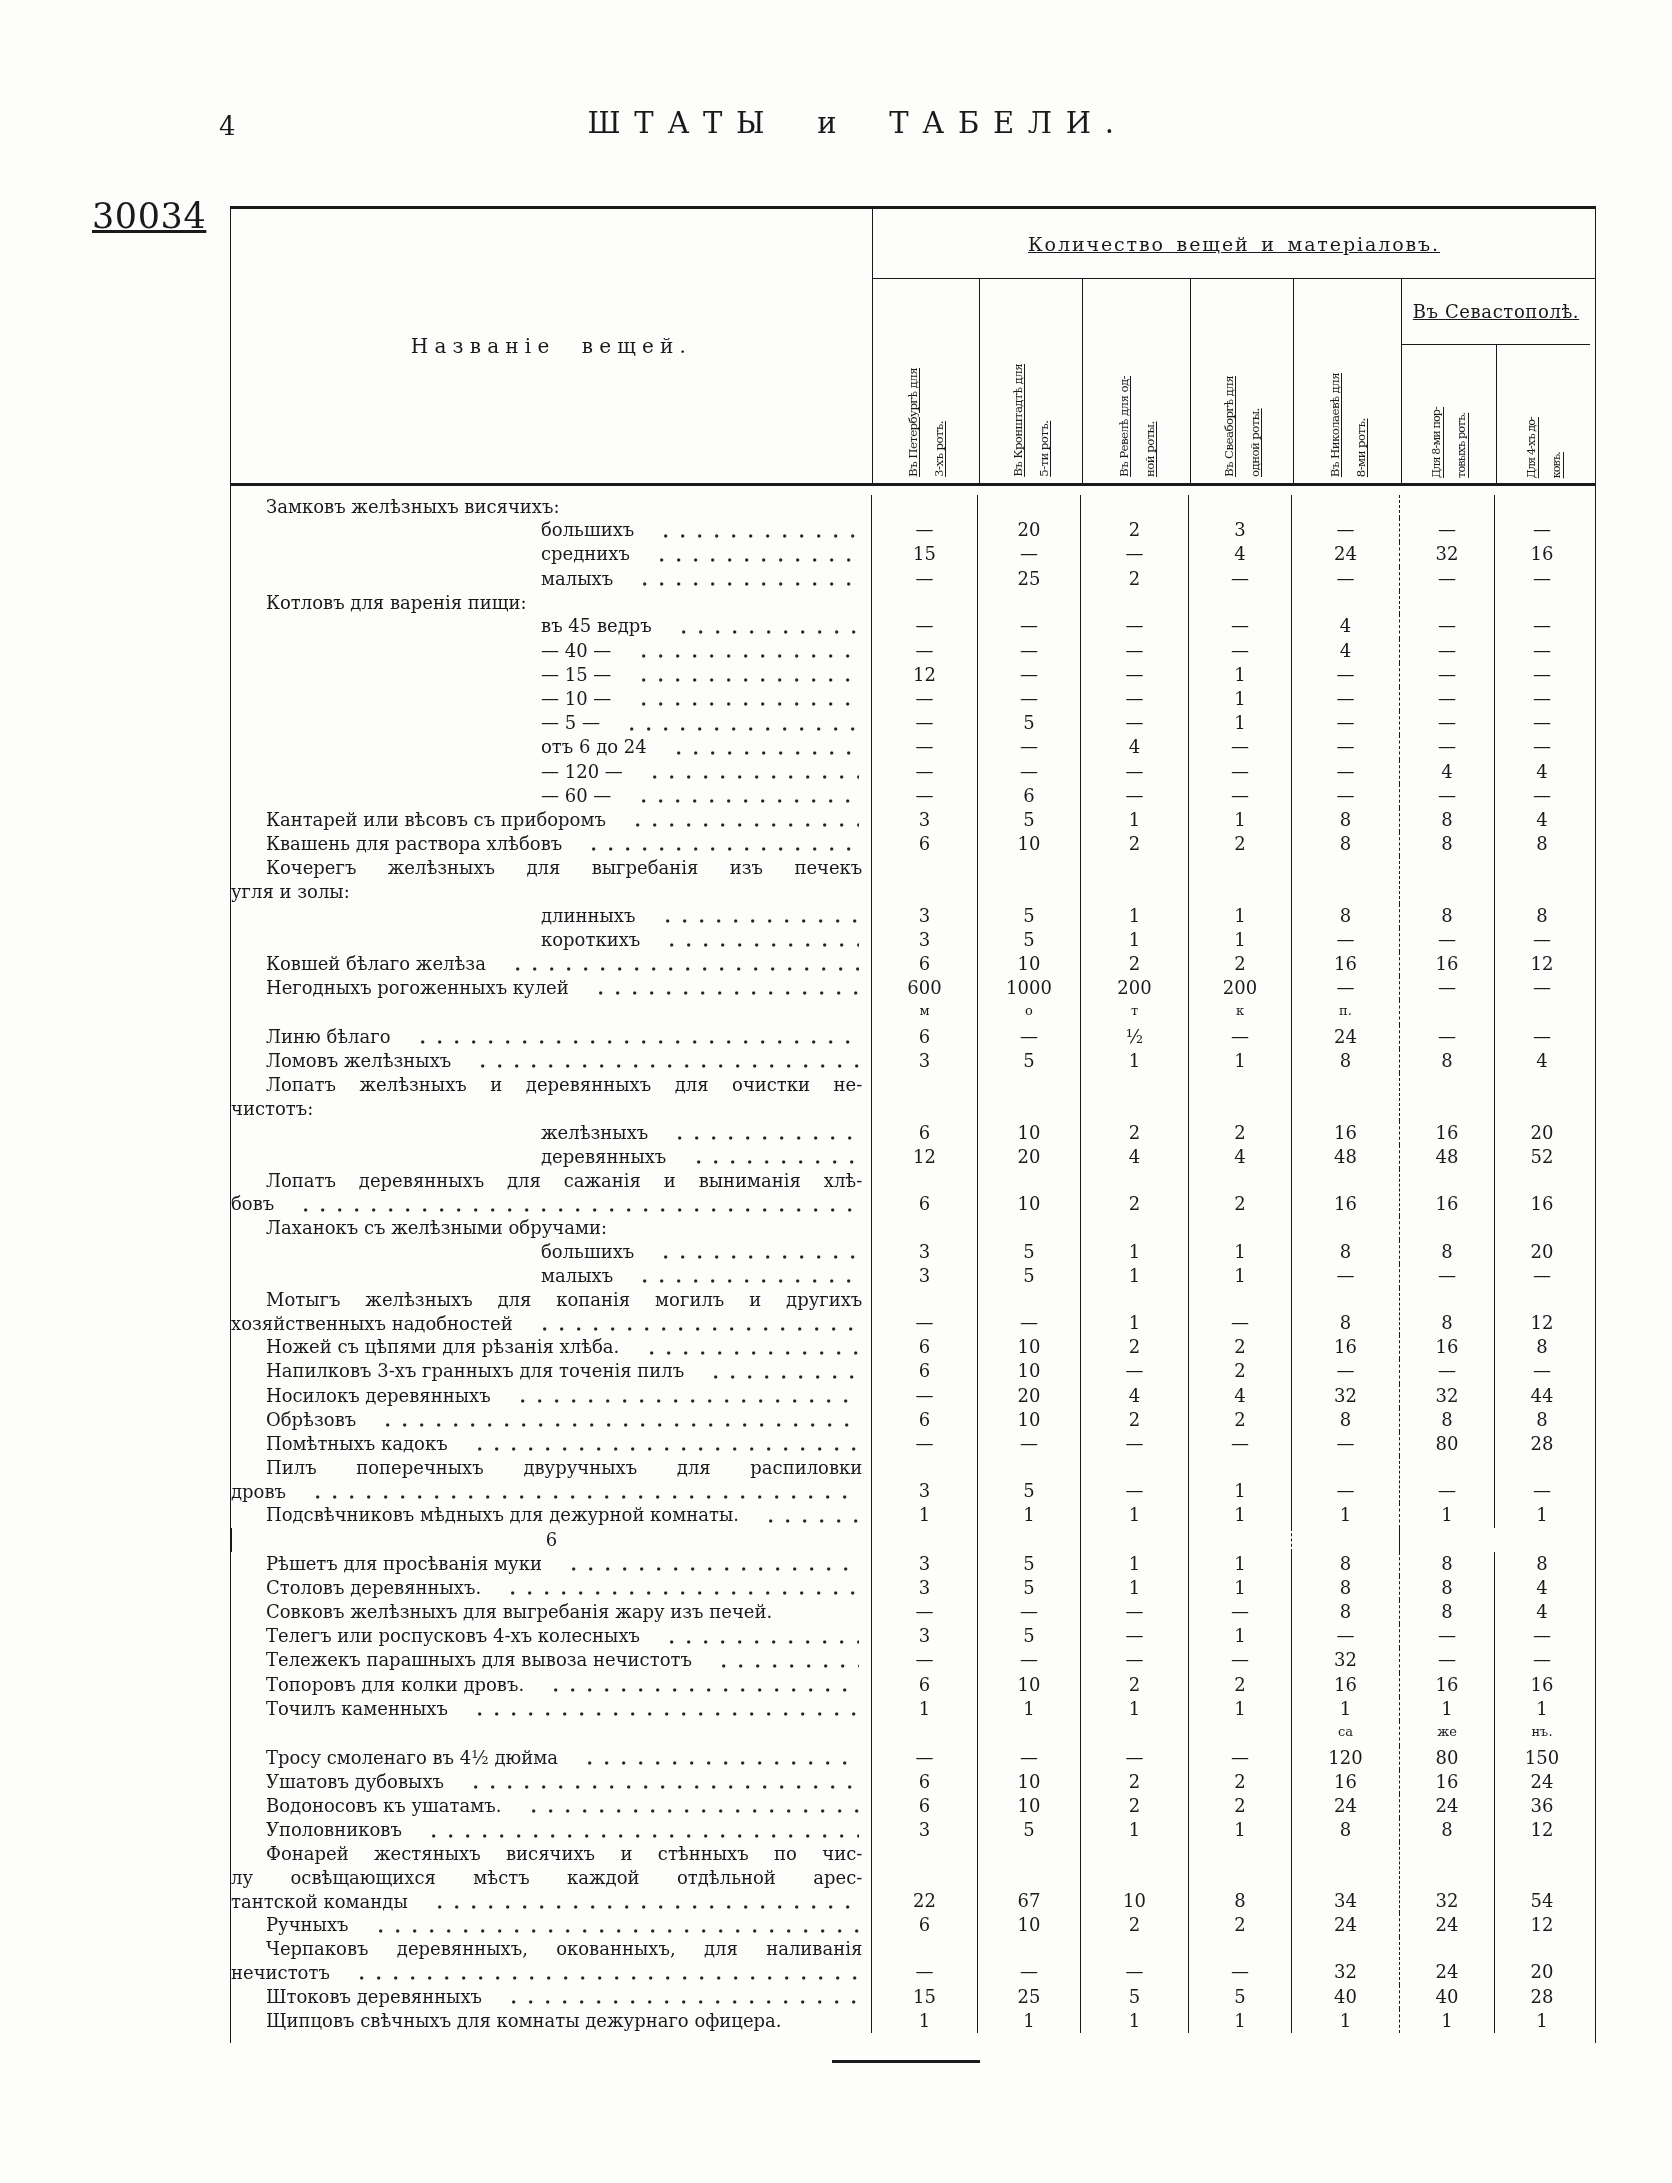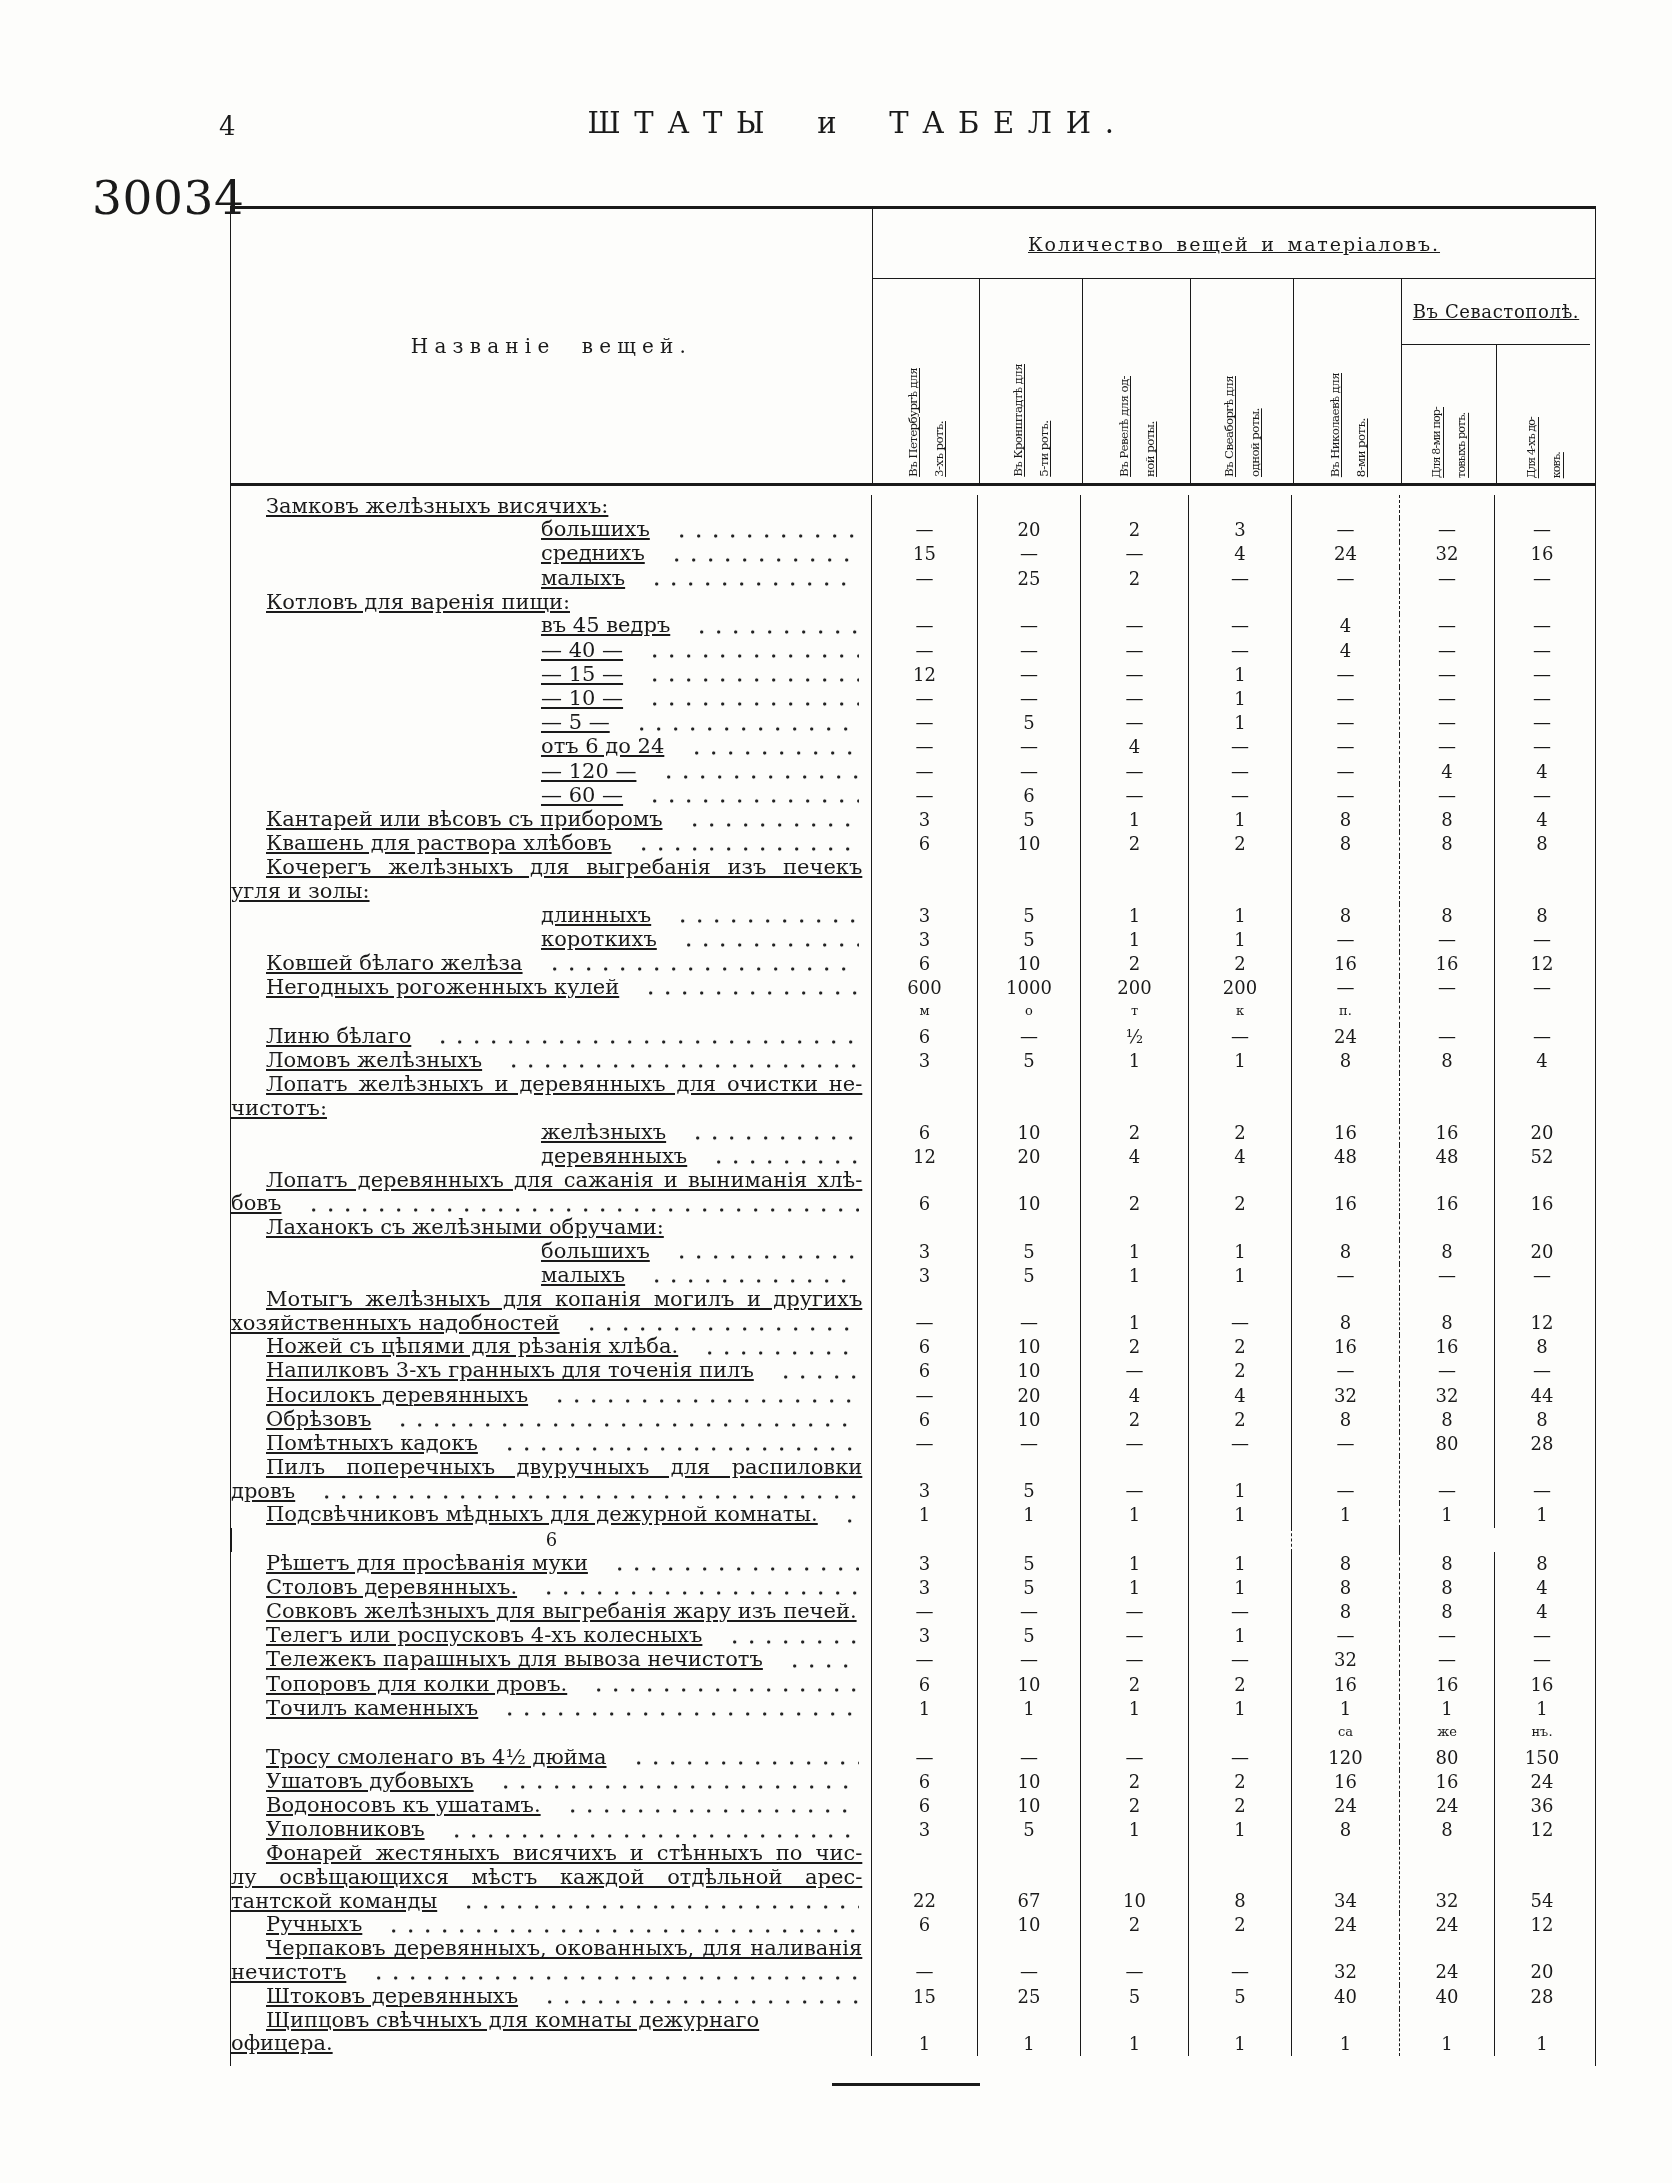--- a/index.html
+++ b/index.html
@@ -6,21 +6,21 @@
   body{
     width:1672px;height:2183px;position:relative;
     background:#fdfdfb;color:#1a1a1a;
     font-family:"DejaVu Serif","Liberation Serif",serif;
     -webkit-font-smoothing:antialiased;
   }
   *{box-sizing:border-box;}
   .page-num{position:absolute;left:219px;top:111px;font-size:26px;}
   .page-title{position:absolute;left:50%;top:106px;transform:translateX(-46%);
     font-size:29px;font-weight:normal;letter-spacing:13.7px;word-spacing:16px;white-space:nowrap;}
-  .doc-num{position:absolute;left:92px;top:170px;font-size:47px;letter-spacing:0.6px;}
+  .doc-num{position:absolute;left:92px;top:196px;font-size:35px;letter-spacing:0.6px;text-decoration:underline;}
 
   .table-outer{position:absolute;left:230px;top:206px;width:1366px;}
   .table-wrap{border:0 solid #1a1a1a;border-left-width:1.9px;border-right-width:1.9px;border-top-width:3.1px;width:1366px;}
 
   
   .thead{height:277px;border-bottom:3.1px solid #1a1a1a;display:flex;}
   .name-header{width:642px;border-right:1.2px solid #1a1a1a;display:flex;align-items:center;justify-content:center;
     font-size:20px;letter-spacing:6.2px;word-spacing:13.7px;}
   .head-right{flex:1;display:flex;flex-direction:column;text-decoration:underline;}
   .qty-band{height:70px;border-bottom:1.9px solid #1a1a1a;display:flex;align-items:center;justify-content:center;
@@ -34,21 +34,21 @@
   .sev-band{height:66px;border-bottom:1.9px solid #1a1a1a;display:flex;align-items:center;justify-content:center;
     font-size:18px;letter-spacing:0.6px;}
   .sev-cols{flex:1;display:flex;}
   .sev-col{width:95px;display:flex;align-items:flex-end;justify-content:center;padding-bottom:5px;}
   .sev-col + .sev-col{border-left:1.2px solid #1a1a1a;}
   .sev-col .vl-line{font-size:11.2px;letter-spacing:-0.9px;line-height:25px;}
 
   
   .tbody{padding-top:8.7px;padding-bottom:10px;}
   .row{display:grid;grid-template-columns:640px 106px 103px 108px 103px 108px 95px 95px;min-height:23.6px;}
-  .label-cell{padding-right:8.7px;font-size:21px;line-height:23.6px;text-decoration:underline;}
+  .label-cell{padding-right:8.7px;font-size:18px;line-height:23.6px;}
   .line{min-height:23.6px;}
   .line.first:not(.leadline){text-indent:35px;}
   .line.justify{text-align:justify;text-align-last:justify;}
   .leadline{display:flex;align-items:baseline;gap:16px;}
   .leadline.first > .lt{margin-left:35px;}
   .sub .leadline > .lt{margin-left:310px;}
   .leader{flex:1;align-self:stretch;margin:0 3.7px 0 6.2px;
     background-image:radial-gradient(circle,#222 1.4px,rgba(0,0,0,0) 1.8px);
     background-size:17px 5.6px;background-repeat:repeat-x;background-position:left 1.2px bottom 3.7px;}
   .vcell{border-left:1.2px solid #1a1a1a;display:flex;align-items:flex-end;justify-content:center;

